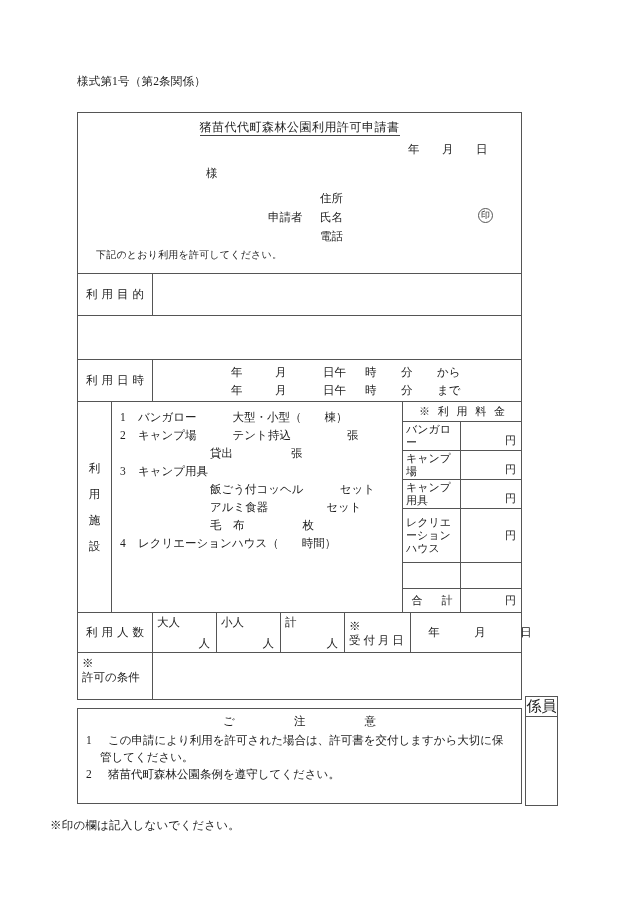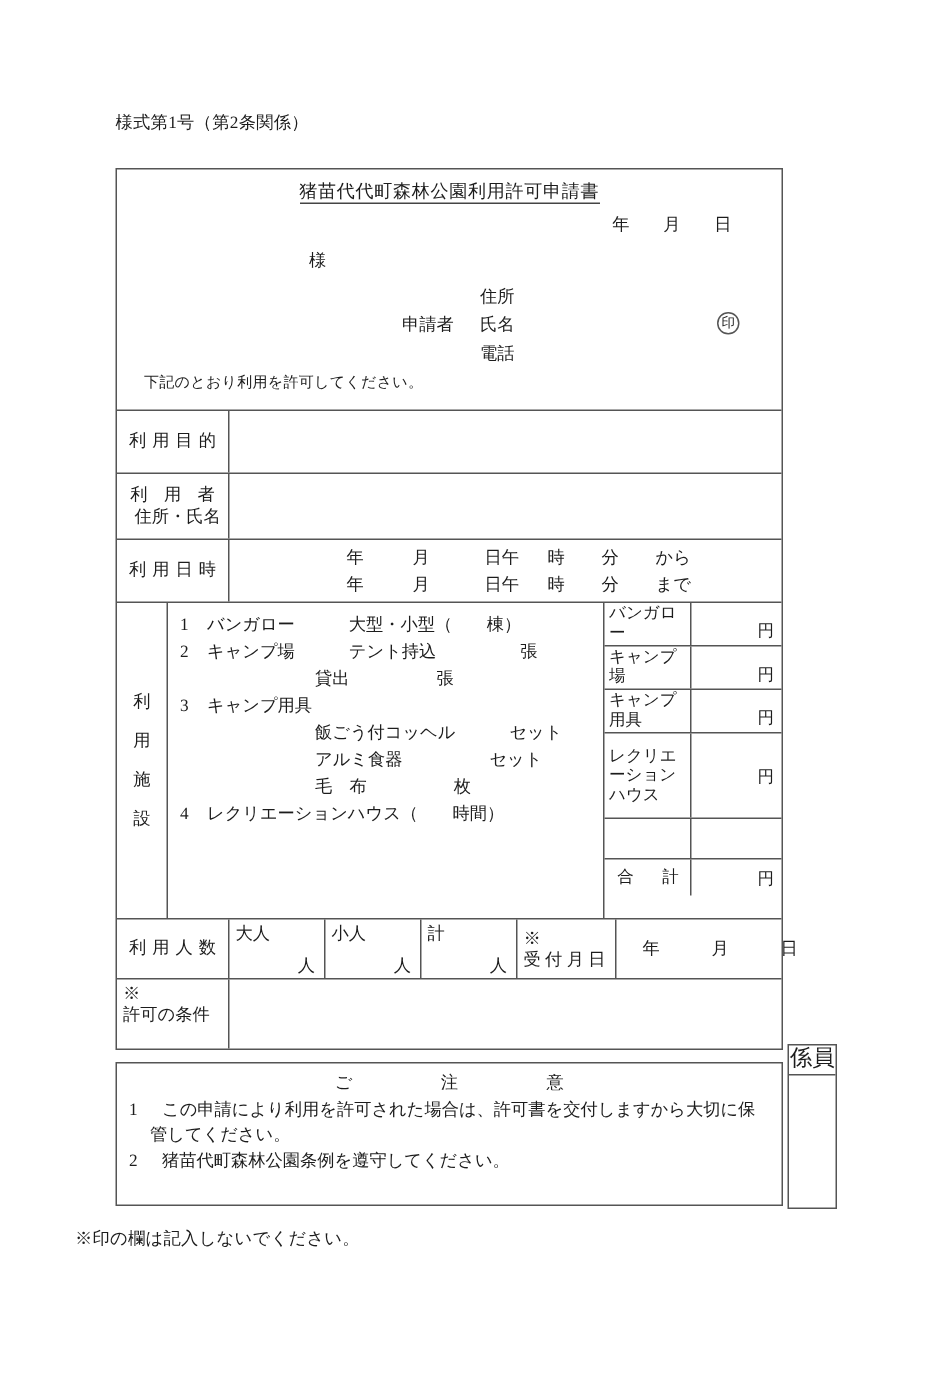--- a/index.html
+++ b/index.html
@@ -117,21 +117,21 @@
     position: relative;
     font-size: 11.5px;
   }
   .lcol {
     width: 75px;
     flex: 0 0 75px;
     border-right: 1px solid #555;
     display: flex;
     align-items: center;
     justify-content: center;
-    text-align: right;
+    text-align: left;
     line-height: 15px;
   }
   .spread {
     letter-spacing: 4px;
     text-indent: 4px;
   }
 
   .r-purpose { height: 42px; }
   .r-user { height: 44px; }
   .r-user .rcol { padding: 4px 0 0 6px; }
@@ -349,26 +349,20 @@
 
       <div class="request-line">下記のとおり利用を許可してください。</div>
     </div>
 
     <div class="row r-purpose">
       <div class="cell lcol spread">利用目的</div>
       <div class="cell rcol" style="flex:1 1 auto;"></div>
     </div>
 
     <div class="row r-user">
-      <div class="cell lcol">
-        <div>
-          <div class="spread">利 用 者</div>
-          <div>住所・氏名</div>
-        </div>
-      </div>
     </div>
 
     <div class="row r-datetime">
       <div class="cell lcol spread">利用日時</div>
       <div class="cell rcol" style="flex:1 1 auto;">
         <div class="dt">
           <i class="w1">年</i><i class="w2">月</i><i class="w3">日午</i><i class="w4">時</i><i class="w4">分</i><i>から</i>
         </div>
         <div class="dt">
           <i class="w1">年</i><i class="w2">月</i><i class="w3">日午</i><i class="w4">時</i><i class="w4">分</i><i>まで</i>
@@ -405,20 +399,21 @@
         </div>
         <div class="fac-item ind3">
           <span>毛　布</span><span class="gapw3"></span><span>枚</span>
         </div>
         <div class="fac-item">
           <span class="num">4</span><span class="nm">レクリエーションハウス（　　時間）</span>
         </div>
       </div>
 
       <div class="fee-table">
+        <div class="fee-head">※ 利 用 料 金</div>
 
         <div class="fee-row h28">
           <div class="fee-name">バンガロー</div>
           <div class="fee-val">円</div>
         </div>
         <div class="fee-row h28">
           <div class="fee-name">キャンプ場</div>
           <div class="fee-val">円</div>
         </div>
         <div class="fee-row h28">

